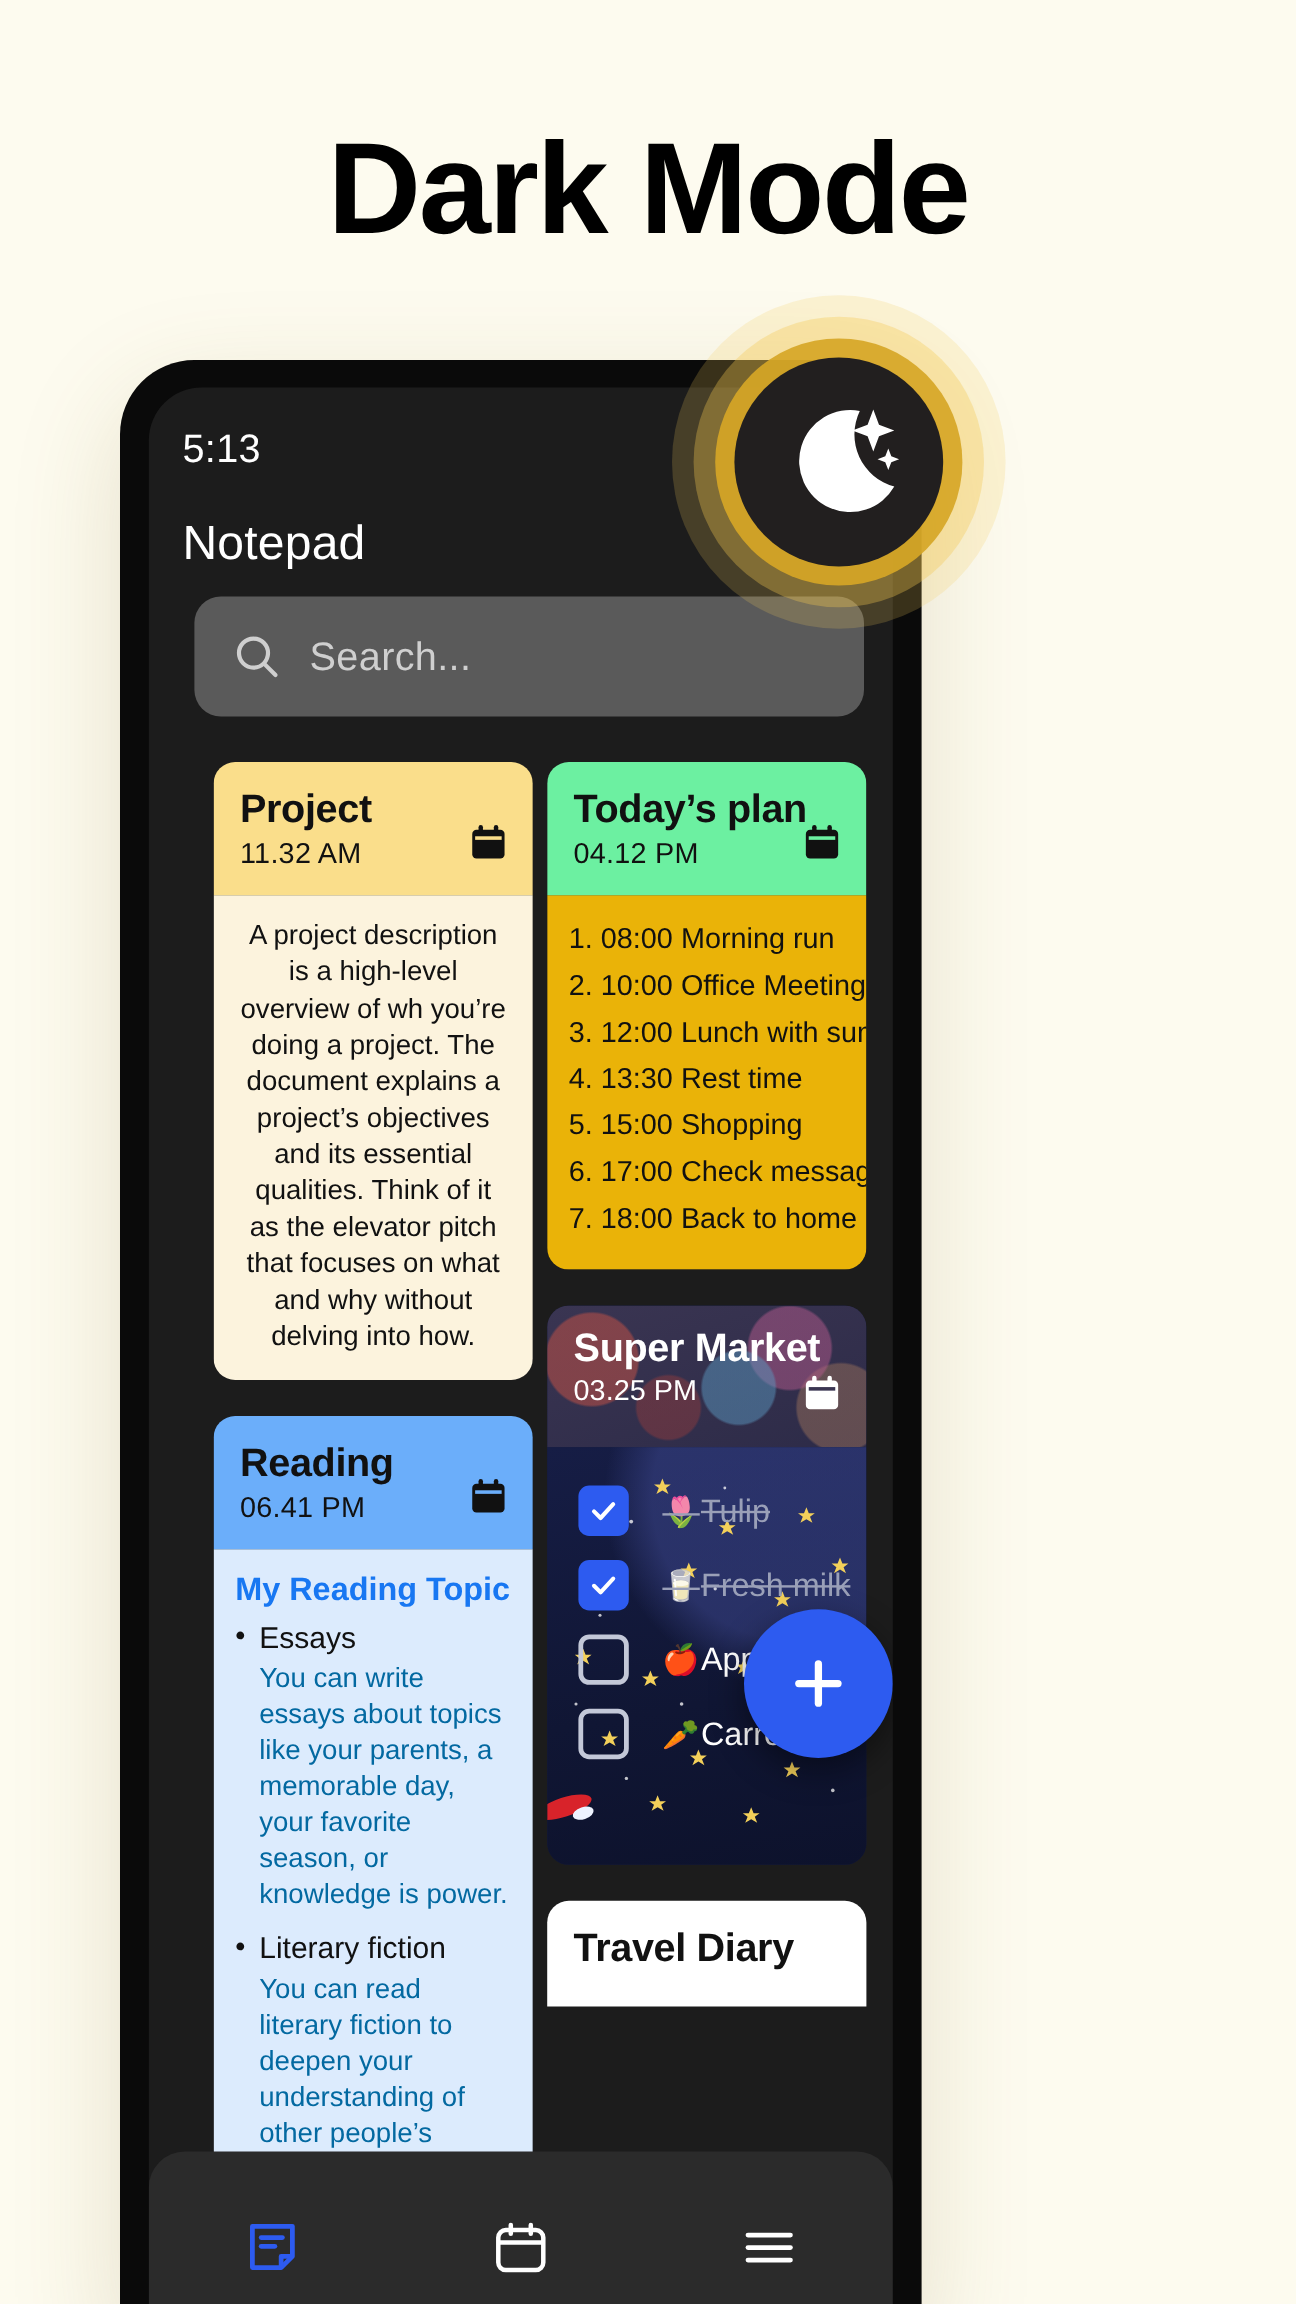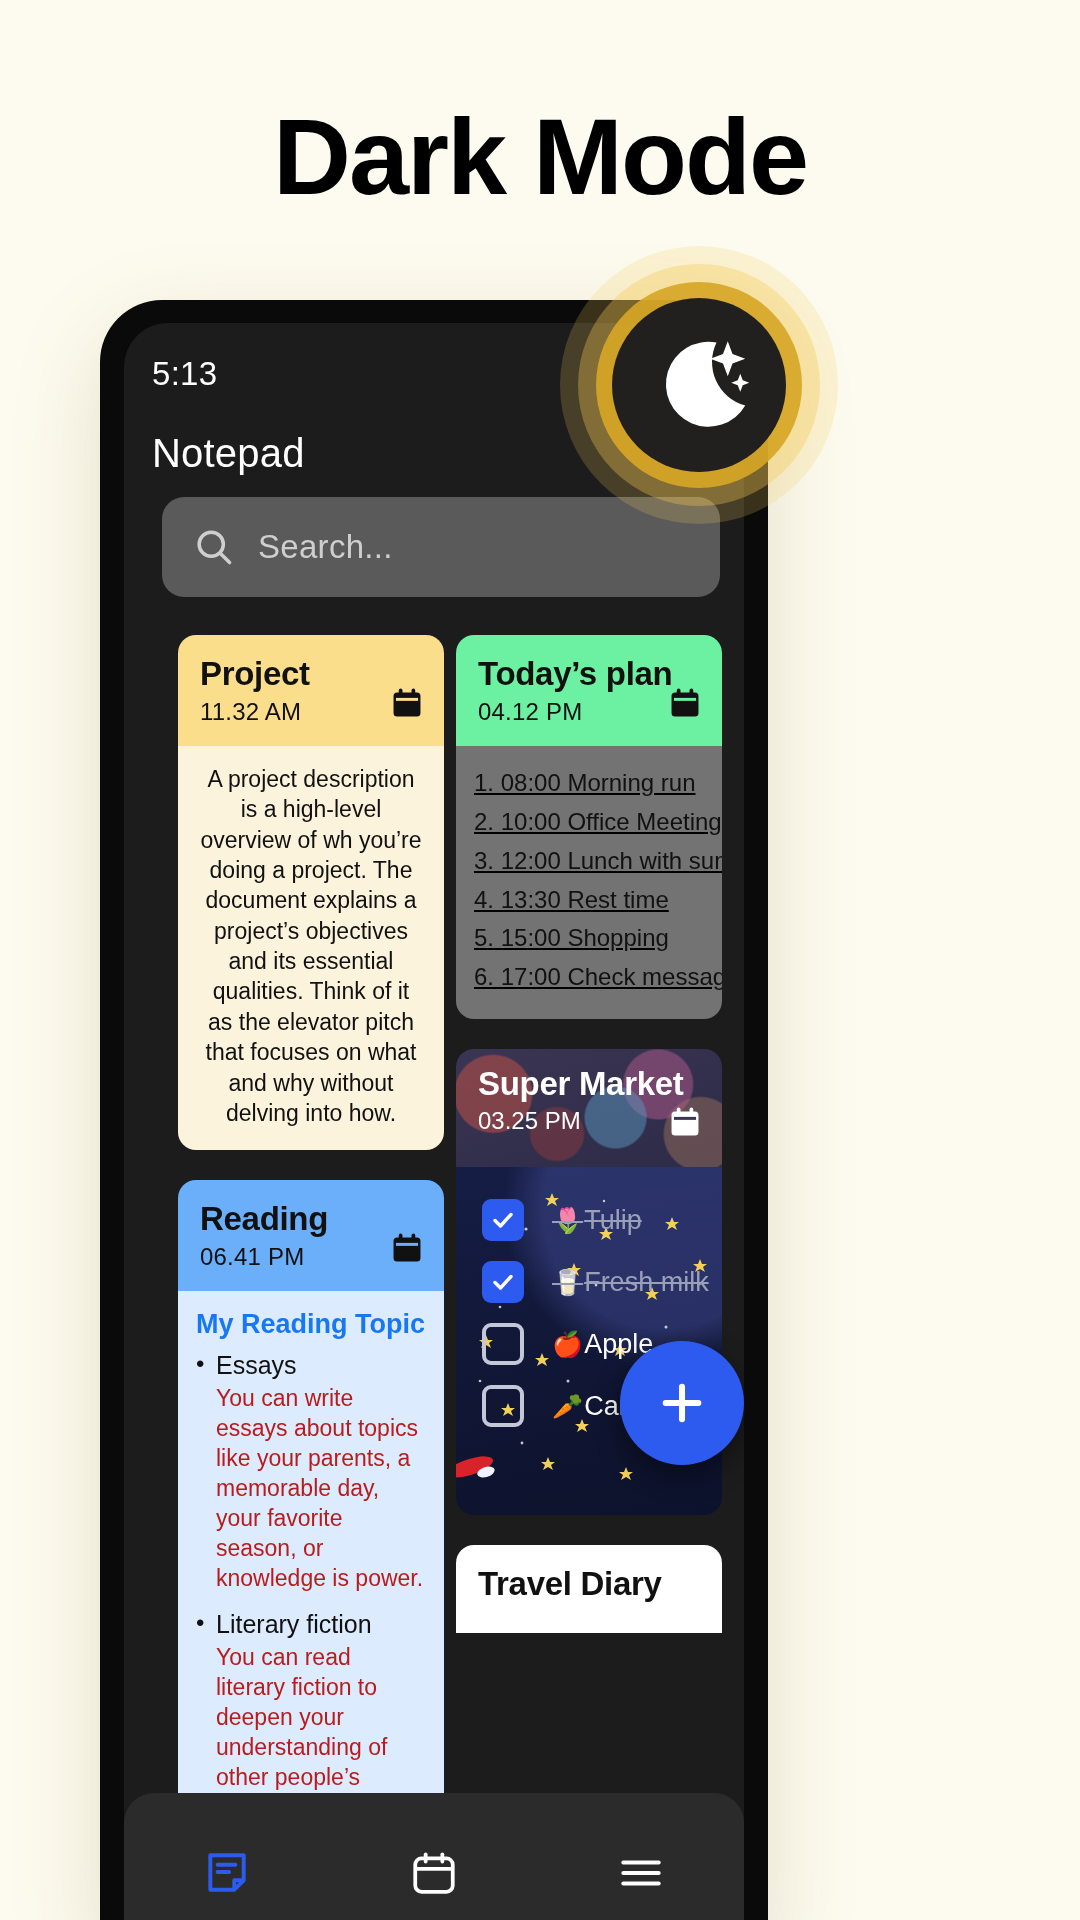--- a/index.html
+++ b/index.html
@@ -80,39 +80,39 @@
   .card-body p{
     margin:0;font-size:23px;line-height:1.32;color:#111;text-align:center;
   }
 
   
   .proj-head{background:#FADE8B;}
   .proj-body{background:#FCF3DD;}
 
   
   .plan-head{background:#6CF0A1;}
-  .plan-body{background:#737373;padding:18px 16px 22px 18px;text-decoration:underline;}
+  .plan-body{background:#eab308;padding:18px 16px 22px 18px;}
   .plan-list{margin:0;padding:0;list-style:none;}
   .plan-list li{
     font-size:24px;line-height:1.62;color:#111;white-space:nowrap;
   }
 
   
   .read-head{background:#6BAEFA;}
   .read-body{background:#DCEBFD;padding:18px 18px 24px 18px;}
   .read-title{
     font-size:27px;font-weight:bold;color:#1877F2;margin:0 0 10px 0;
   }
   .read-ul{margin:0;padding:0;list-style:none;}
   .read-ul>li{margin-bottom:16px;}
   .bullet-row{display:flex;}
   .bullet{width:20px;flex:0 0 20px;font-size:24px;line-height:1.2;color:#111;}
   .bullet-label{font-size:25px;font-weight:500;color:#111;line-height:1.2;}
   .bullet-desc{
-    font-size:23px;line-height:1.3;color:#b91c1c;margin:4px 0 0 20px;
+    font-size:23px;line-height:1.3;color:#0369a1;margin:4px 0 0 20px;
   }
 
   
   .sm-card{border-radius:18px;overflow:hidden;position:relative;
     background:#141a3a;margin-bottom:30px;}
   .sm-head{
     position:relative;height:118px;
     background:
       radial-gradient(circle at 14% 38%, rgba(190,80,70,.55) 0 38px, transparent 40px),
       radial-gradient(circle at 38% 72%, rgba(150,60,60,.45) 0 26px, transparent 28px),
@@ -281,20 +281,21 @@
           </span>
         </div>
         <div class="plan-body">
           <ul class="plan-list">
             <li>1. 08:00 Morning run</li>
             <li>2. 10:00 Office Meeting</li>
             <li>3. 12:00 Lunch with sumil</li>
             <li>4. 13:30 Rest time</li>
             <li>5. 15:00 Shopping</li>
             <li>6. 17:00 Check messages</li>
+            <li>7. 18:00 Back to home</li>
           </ul>
         </div>
       </div>
 
       <div class="sm-card">
         <div class="sm-head">
           <div class="t">Super Market</div>
           <div class="time">03.25 PM</div>
           <span class="sm-cal">
             <svg width="34" height="34" viewBox="0 0 24 24">

